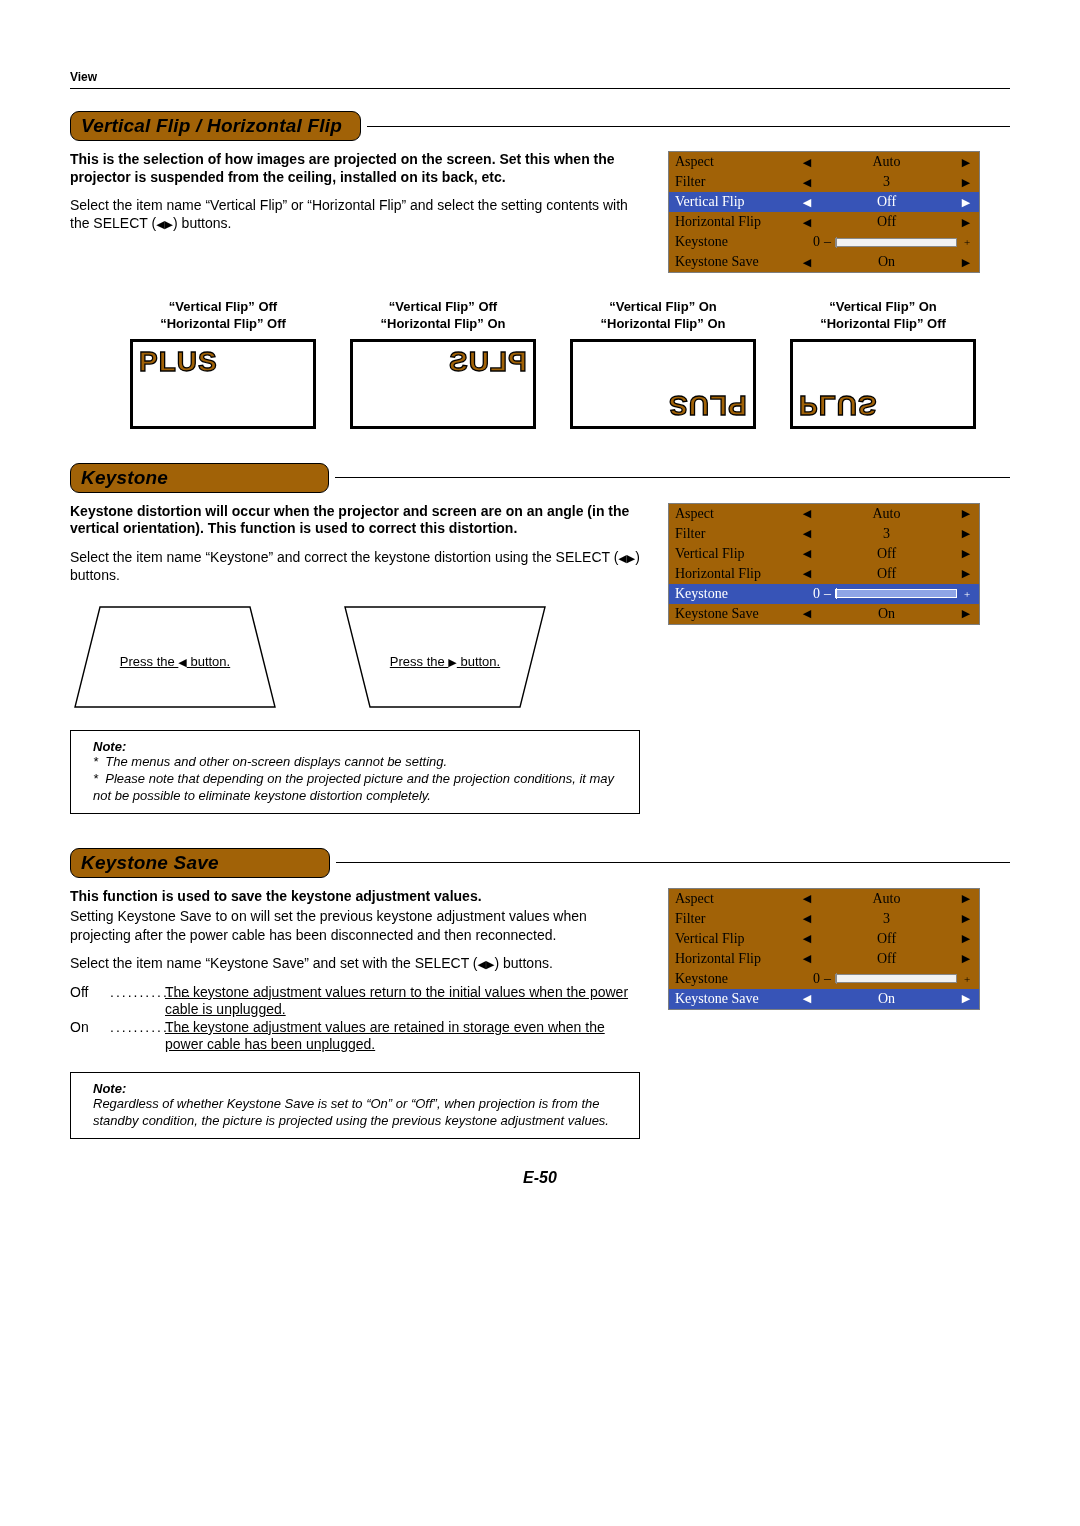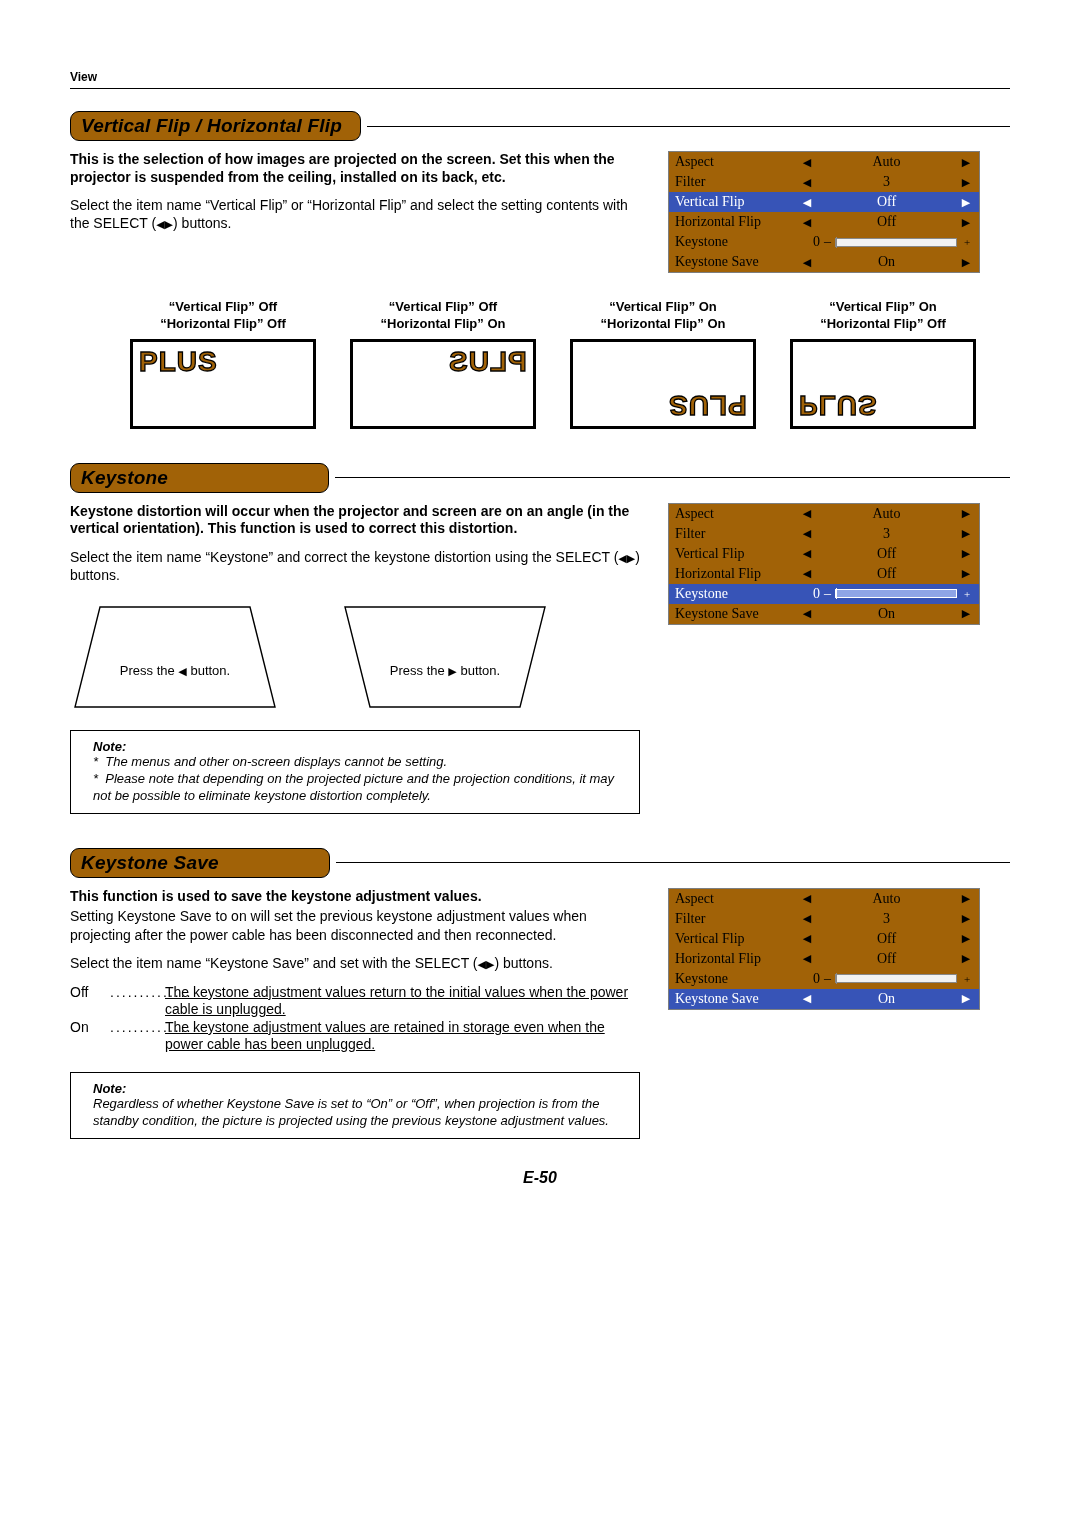--- a/index.html
+++ b/index.html
@@ -96,21 +96,21 @@
     left: 6px; top: 2px;
     -webkit-text-stroke: 1.3px #000;
   }
   .plus-text.tr { left:auto; right:6px; top:2px; transform: scaleX(-1); }
   .plus-text.br { left:auto; right:6px; top:auto; bottom:2px; transform: scaleX(-1) scaleY(-1); }
   .plus-text.bl { left:6px; top:auto; bottom:2px; transform: scaleY(-1); }
 
   .keystone-illus { display:flex; gap:60px; margin-top:18px; }
   .trap { width:210px; height:110px; position:relative; }
   .trap svg { position:absolute; inset:0; }
-  .trap-label { position:absolute; width:100%; text-align:center; top:61px; font-size:13px; }
+  .trap-label { position:absolute; width:100%; text-align:center; top:52px; font-size:13px;text-decoration:underline; }
 
   .note-box { border:1px solid #000; padding:8px 22px; margin-top:18px; font-size:13px; }
   .note-box .note-title { font-style: italic; font-weight: bold; }
   .note-box .note-line { font-style: italic; line-height:1.3; }
 
   .def-list { margin-top:12px; font-size:14px; }
   .def-row { display:flex; align-items:flex-start; line-height:1.25; }
   .def-term { width:40px; }
   .def-dots { width:55px; letter-spacing:2px; }
   .def-body { flex:1;text-decoration:underline; }

